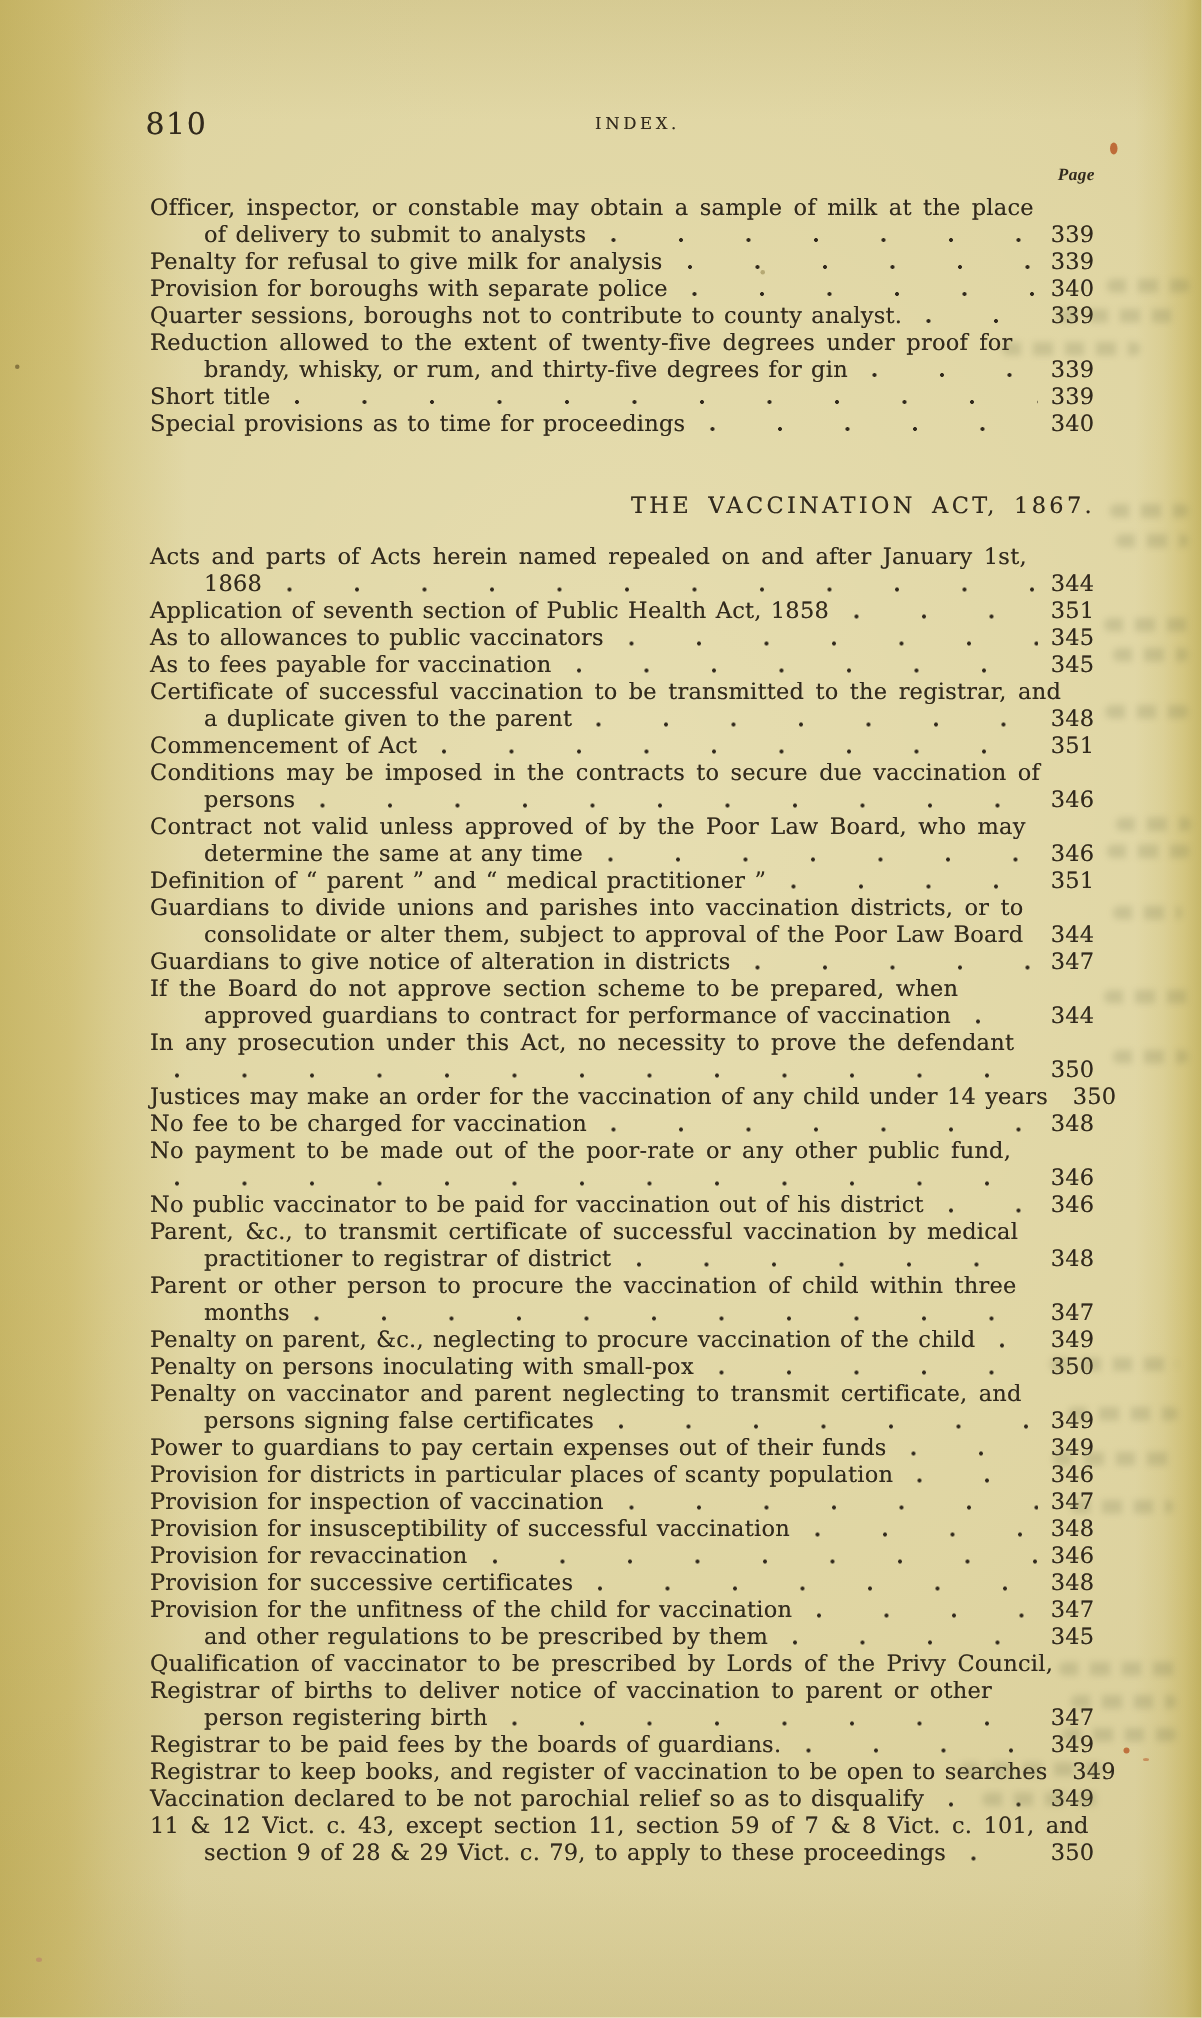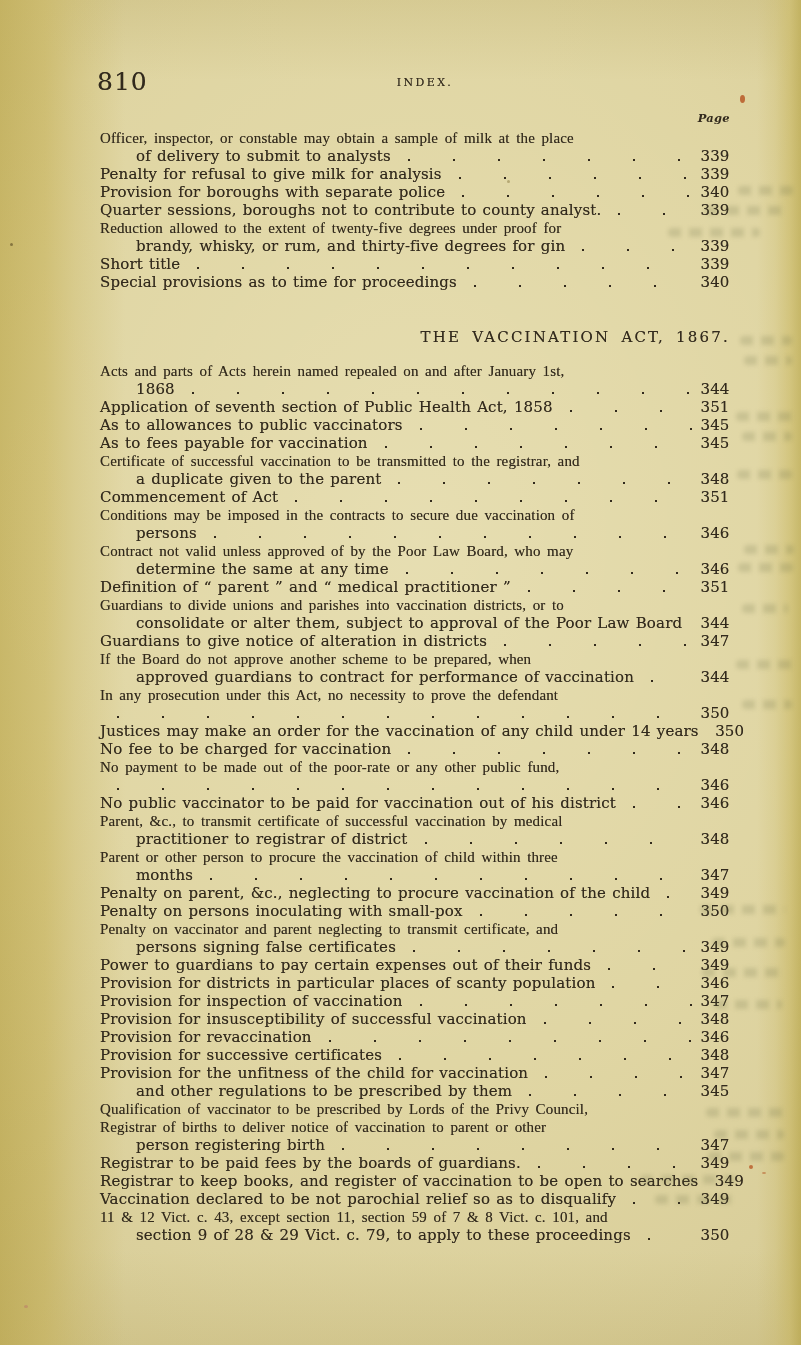--- a/index.html
+++ b/index.html
@@ -12,45 +12,45 @@
     background-color:var(--paper);
     background-image:
       radial-gradient(ellipse 120% 95% at 52% 40%, rgba(255,252,230,0.30) 0%, rgba(255,252,230,0.10) 45%, rgba(120,100,40,0.12) 100%),
       linear-gradient(90deg, #c2af5a 0px, #cbb969 45px, rgba(203,185,105,0.55) 75px, rgba(203,185,105,0) 125px),
       linear-gradient(270deg, #bfae58 0%, #cdbd70 1.4%, rgba(205,189,112,0.4) 3.2%, rgba(205,189,112,0) 5.5%),
       linear-gradient(180deg, rgba(170,150,70,0.22) 0%, rgba(170,150,70,0) 6%),
       linear-gradient(0deg, rgba(165,145,65,0.18) 0%, rgba(165,145,65,0) 7%);
     color:var(--ink);
   }
   .pageno{
-    position:absolute; left:97px; top:70px; font-size:25px; line-height:24px;
+    position:absolute; left:97px; top:70px; font-size:20px; line-height:24px;
     letter-spacing:1px; text-shadow:0 0 0.4px rgba(50,40,25,0.55);
   }
   .booktitle{
     position:absolute; left:110px; top:76px; width:630px; text-align:center;
     font-size:11px; letter-spacing:2.4px; text-shadow:0 0 0.4px rgba(50,40,25,0.5);
   }
   .pagelabel{
     position:absolute; left:100px; top:111px; width:630px; text-align:right;
-    font-style:italic; font-weight:bold; font-size:11.5px; letter-spacing:0.3px;
+    font-style:italic; font-weight:bold; font-size:11.5px; letter-spacing:0.3px;font-family:Liberation Serif, serif;
   }
   .body{
     position:absolute; left:100px; top:129px; width:630px;
     font-size:15px; letter-spacing:0.15px; word-spacing:1.2px;
     text-shadow:0 0 0.35px rgba(50,40,25,0.55);
   }
   .section-heading{
     margin-top:37px; margin-bottom:16px; height:18px; line-height:18px;
     text-align:right; font-size:15px; letter-spacing:2.2px; word-spacing:4px;
   }
   .line{display:flex; height:18px; line-height:18px; white-space:pre;}
   .line .t{flex:0 0 auto;}
   .line .t.cont{padding-left:36px;}
   .line.fill{width:596px;}
-  .line.fill .t{word-spacing:2.6px;font-family:Liberation Serif, serif;}
+  .line.fill .t{word-spacing:2.6px;}
   .leader{
     flex:1 1 auto; height:18px; margin:0 8px;
     background-image:radial-gradient(circle at 2px 2px, var(--ink) 1.1px, rgba(0,0,0,0) 1.5px);
     background-size:45px 4px; background-repeat:repeat-x;
     background-position:left 8px bottom 3px;
   }
   .leader.off{background:none;}
   .pg{flex:0 0 auto; min-width:30px; text-align:center;}
   .ghost{
     position:absolute; height:9px; border-radius:4px;
@@ -123,21 +123,21 @@
         <div class="line"><span class="t">Definition of “ parent ” and “ medical practitioner ”</span><span class="leader"></span><span class="pg">351</span></div>
       </div>
       <div class="entry">
         <div class="line fill"><span class="t">Guardians to divide unions and parishes into vaccination districts, or to</span></div>
         <div class="line"><span class="t cont">consolidate or alter them, subject to approval of the Poor Law Board</span><span class="leader off"></span><span class="pg">344</span></div>
       </div>
       <div class="entry">
         <div class="line"><span class="t">Guardians to give notice of alteration in districts</span><span class="leader"></span><span class="pg">347</span></div>
       </div>
       <div class="entry">
-        <div class="line fill"><span class="t">If the Board do not approve another scheme to be prepared, when</span></div>
+        <div class="line fill"><span class="t">If the Board do not approve section scheme to be prepared, when</span></div>
         <div class="line"><span class="t cont">approved guardians to contract for performance of vaccination</span><span class="leader"></span><span class="pg">344</span></div>
       </div>
       <div class="entry">
         <div class="line fill"><span class="t">In any prosecution under this Act, no necessity to prove the defendant</span></div>
         <div class="line"><span class="leader"></span><span class="pg">350</span></div>
       </div>
       <div class="entry">
         <div class="line"><span class="t">Justices may make an order for the vaccination of any child under 14 years</span><span class="leader off"></span><span class="pg">350</span></div>
       </div>
       <div class="entry">

